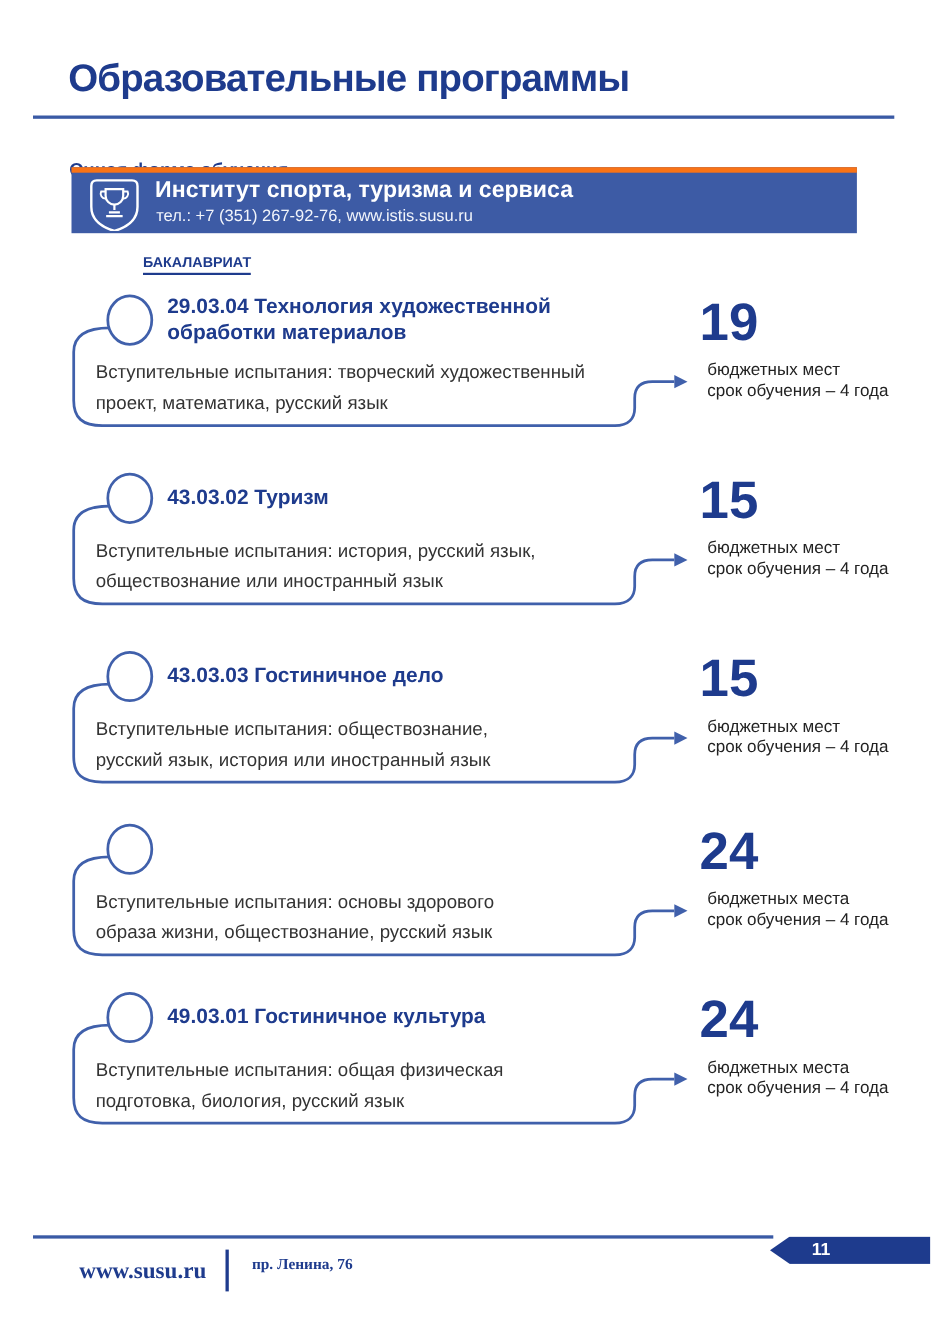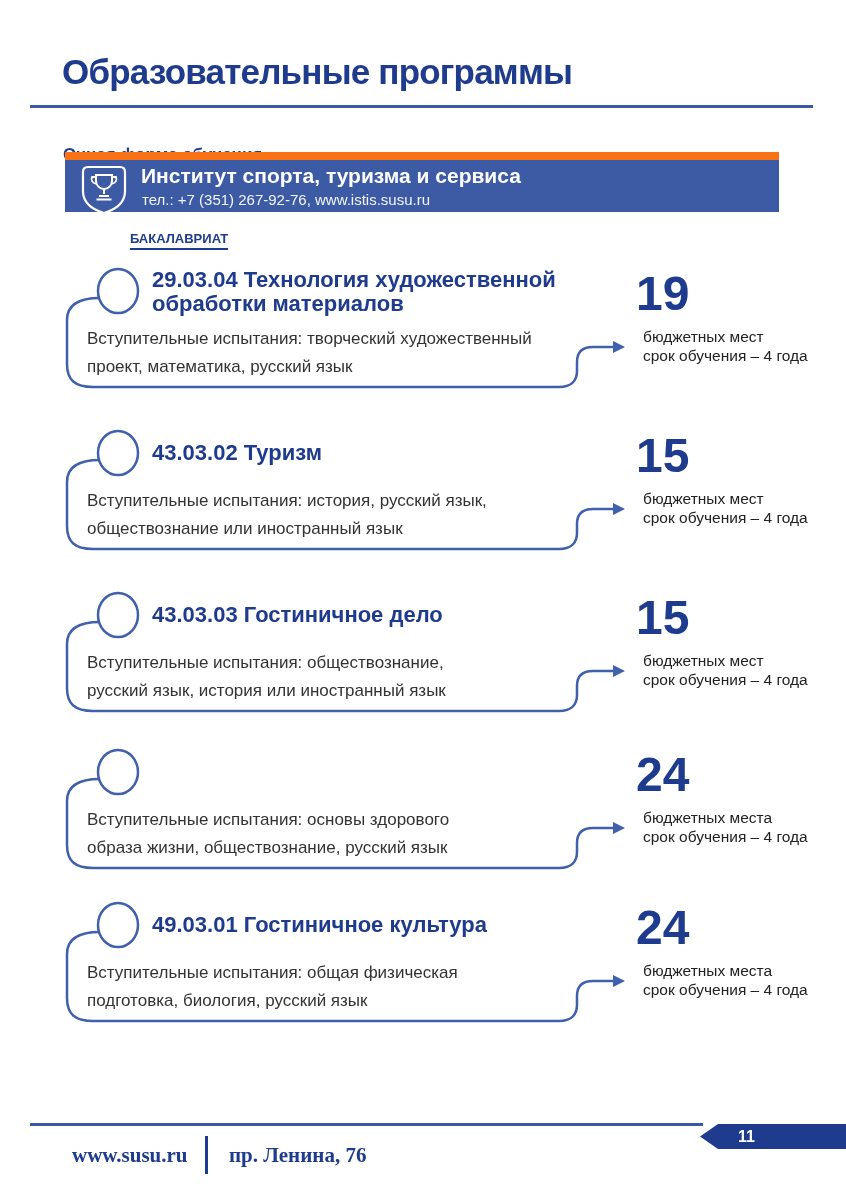--- a/index.html
+++ b/index.html
@@ -17,21 +17,21 @@
   .title-rule{
     position:absolute;left:30px;top:105px;width:783px;height:3px;
     background:#3a5aa5;
   }
   .subtitle{
     position:absolute;left:63px;top:113px;
     font-size:17px;font-weight:700;color:#1e3b8d;margin-top:32px;
   }
   .banner{
     position:absolute;left:65px;top:152px;width:714px;height:60px;
-    background:#3d5ba5;border-top:8px solid #f97316;box-sizing:border-box;
+    background:#3d5ba5;border-top:5px solid #f97316;box-sizing:border-box;
   }
   .banner-icon{position:absolute;left:16px;top:5px;}
   .banner-title{
     position:absolute;left:76px;top:4px;
     font-size:21px;font-weight:700;color:#ffffff;white-space:nowrap;
   }
   .banner-contact{
     position:absolute;left:77px;top:31px;
     font-size:15px;color:#f2f5fb;white-space:nowrap;
   }
@@ -46,21 +46,21 @@
   #program-list .card:nth-child(2){top:430px;}
   #program-list .card:nth-child(3){top:592px;}
   #program-list .card:nth-child(4){top:749px;}
   #program-list .card:nth-child(5){top:902px;}
   .shape{position:absolute;left:0;top:0;overflow:visible;}
   .shape path{fill:none;stroke:#4060ab;stroke-width:2.5;}
   .shape ellipse{fill:#ffffff;stroke:#4060ab;stroke-width:2.5;}
   .shape polygon{fill:#4060ab;}
   .card-title{
     position:absolute;left:89px;top:23px;transform:translateY(-50%);
-    width:480px;font-size:22px;line-height:23.5px;font-weight:700;
+    width:480px;font-size:19px;line-height:23.5px;font-weight:700;
     color:#1e3b8d;white-space:pre-line;
   }
   .card-exams{
     position:absolute;left:24px;top:57px;width:520px;
     font-size:17px;line-height:28px;color:#333333;white-space:pre-line;
   }
   .card-places{
     position:absolute;left:573px;top:0px;
     font-size:48px;line-height:52px;font-weight:700;color:#1e3b8d;
   }
@@ -86,21 +86,21 @@
     font-family:"Liberation Serif","DejaVu Serif",serif;
     font-size:21px;font-weight:700;color:#1e3b8d;white-space:nowrap;
   }
   .footer-divider{
     position:absolute;left:205px;top:1136px;width:2.5px;height:38px;
     background:#1e3b8d;
   }
   .footer-address{
     position:absolute;left:229px;top:1143px;
     font-family:"Liberation Serif","DejaVu Serif",serif;
-    font-size:21px;font-weight:700;color:#1e3b8d;white-space:nowrap;
+    font-size:14px;font-weight:700;color:#1e3b8d;white-space:nowrap;
   }
 </style>
 </head>
 <body>
 
 <div class="page-title">Образовательные программы</div>
 <div class="title-rule"></div>
 <div class="subtitle">Очная форма обучения</div>
 
 <div class="banner">

